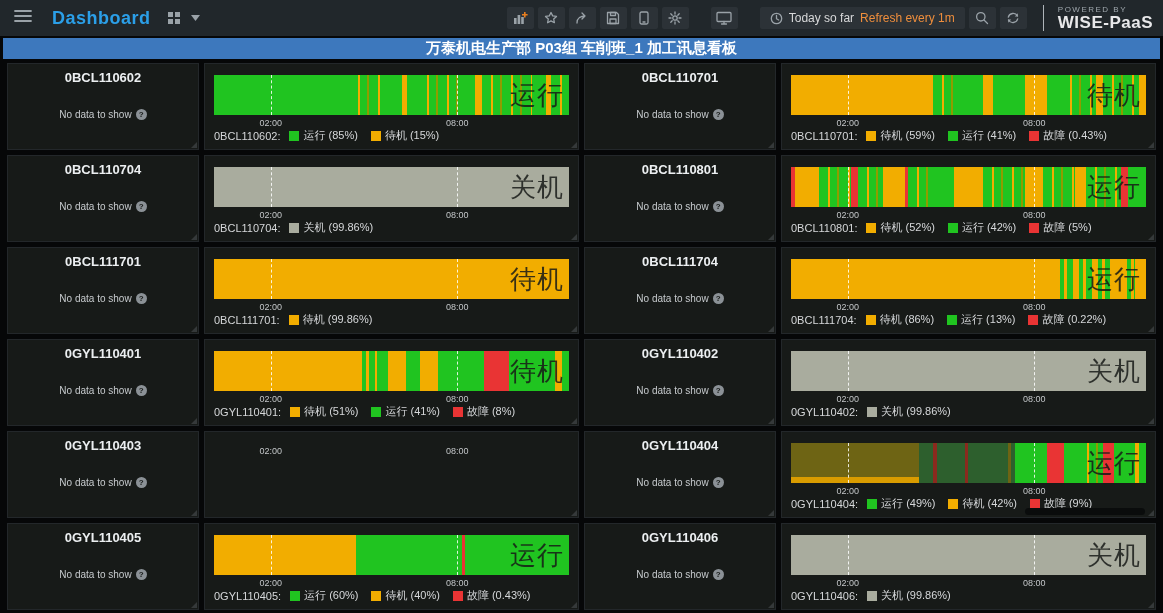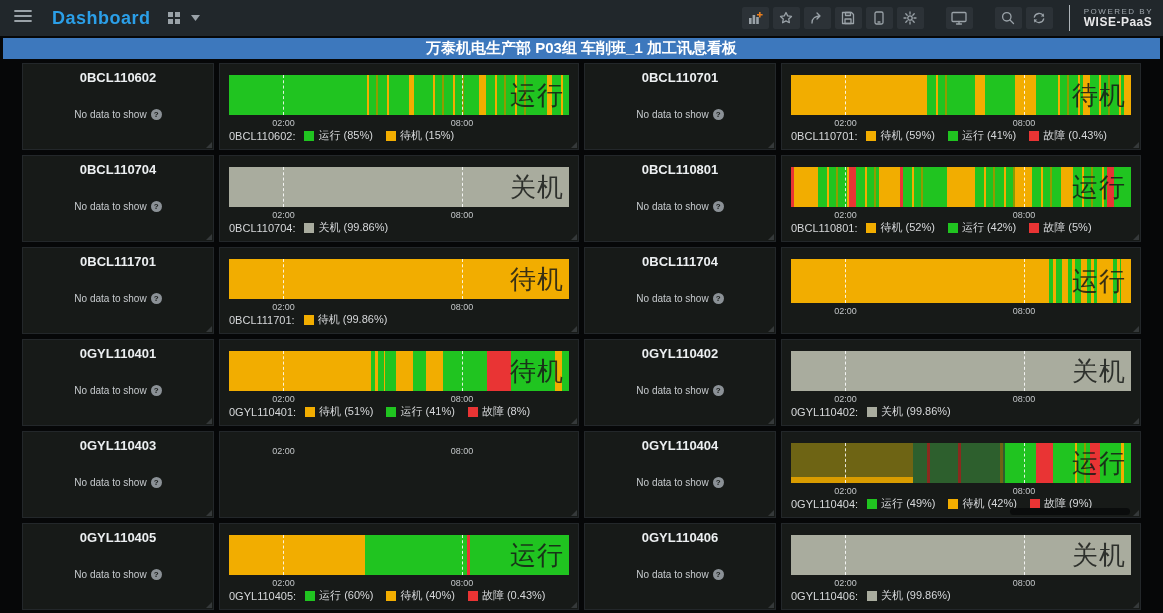--- a/index.html
+++ b/index.html
@@ -16,32 +16,32 @@
   .topbar-right { margin-left:auto; display:flex; align-items:center; gap:4px; }
   .ibtn { width:27px; height:22px; background:#2c3237; border:none; border-radius:2px;
     display:flex; align-items:center; justify-content:center; cursor:pointer; } .gap14 { width:14px; }
   .timebox { height:22px; background:#2c3237; border-radius:2px; display:flex; align-items:center;
     gap:6px; padding:0 10px; font-size:12px; cursor:pointer; }
   .timebox .range { color:#d8d9da; }
   .timebox .refresh { color:#ef8e3c; }
   .pipe { width:1px; height:26px; background:#aeb4b9; margin:0 10px 0 12px; }
   .powered { line-height:1; text-align:left; }
   .powered .l1 { font-size:8px; letter-spacing:1.5px; color:#9fa7ad; }
-  .powered .l2 { font-size:12px; font-weight:bold; color:#e8e8ea; letter-spacing:.5px; }
+  .powered .l2 { font-size:17px; font-weight:bold; color:#e8e8ea; letter-spacing:.5px; }
   svg.icn { stroke:#9aa2a8; fill:none; stroke-width:1.3; stroke-linecap:round; stroke-linejoin:round; }
   svg.icn .fillme { fill:#9aa2a8; stroke:none; }
   svg.icn .orange { fill:#e87e1e; stroke:none; }
 
   
   .titlebar { height:21px; margin:2px 3px 0 3px; background:#3d78bd; color:#fff;
     font-size:15px; font-weight:bold; display:flex; align-items:center; justify-content:center; }
 
   
   .grid { display:grid; grid-template-columns:192px 1fr 192px 1fr; gap:5px;
-    grid-auto-rows:87px; padding:4px 22px; }
+    grid-auto-rows:87px; padding:4px 7px; }
   .panel { background:#171a18; border:1px solid #23272a; position:relative; }
   .resize-corner { position:absolute; right:1px; bottom:1px; width:0; height:0;
     border-left:6px solid transparent; border-bottom:6px solid #4a4f52; opacity:.6; }
 
   
   .info-panel { display:flex; flex-direction:column; align-items:center; cursor:pointer; }
   .info-title { margin-top:6px; font-size:13px; font-weight:bold; color:#eceff1; }
   .nodata { flex:0 0 auto; margin-top:24px; font-size:10px; color:#c7cbce; display:flex; align-items:center; gap:4px; }
   .qmark { display:inline-flex; width:11px; height:11px; border-radius:50%; background:#8b9196;
     color:#171a18; font-size:8px; font-weight:bold; align-items:center; justify-content:center; }
@@ -125,20 +125,28 @@
       </svg>
     </button>
     <span class="gap14"></span>
     <button class="ibtn">
       <svg class="icn" width="16" height="14" viewBox="0 0 16 14">
         <rect x="1" y="1.5" width="14" height="9" rx="1"></rect>
           <path d="M5.5 13h5M8 10.5V13"></path>
       </svg>
     </button>
     <span class="gap14"></span>
+    <span class="timebox">
+      <svg class="icn" width="13" height="13" viewBox="0 0 13 13">
+        <circle cx="6.5" cy="6.5" r="5.2"></circle>
+          <path d="M6.5 3.5v3.2l2.2 1.3"></path>
+      </svg>
+      <span class="range">Today so far</span>
+      <span class="refresh">Refresh every 1m</span>
+    </span>
     <button class="ibtn">
       <svg class="icn" width="14" height="14" viewBox="0 0 14 14">
         <circle cx="5.8" cy="5.8" r="4.2"></circle>
           <path d="M9 9l3.5 3.5"></path>
       </svg>
     </button>
     <button class="ibtn">
       <svg class="icn" width="14" height="14" viewBox="0 0 14 14">
         <path d="M11.5 5A5 5 0 0 0 2.3 6.2M2.5 9a5 5 0 0 0 9.2-1.2"></path>
           <path class="fillme" d="M11.8 2.2v3.2H8.8z"></path>
@@ -383,20 +391,35 @@
           <div class="seg" style="flex: 0 0 3%; background: rgb(242, 173, 0);"></div>
         </div>
         <div class="gridline" style="left: 16%;"></div>
         <div class="gridline" style="left: 68.5%;"></div>
         <div class="state-text">运行</div>
       </div>
       <div class="tickrow">
         <span class="ticklabel" style="left: 16%;">02:00</span>
         <span class="ticklabel" style="left: 68.5%;">08:00</span>
       </div>
+      <div class="legend">
+        <span class="lid">0BCL111704:</span>
+        <span class="lentry">
+          <span class="lsw" style="background: rgb(242, 173, 0);"></span>
+          <span>待机 (86%)</span>
+        </span>
+        <span class="lentry">
+          <span class="lsw" style="background: rgb(32, 196, 32);"></span>
+          <span>运行 (13%)</span>
+        </span>
+        <span class="lentry">
+          <span class="lsw" style="background: rgb(233, 52, 52);"></span>
+          <span>故障 (0.22%)</span>
+        </span>
+      </div>
       <span class="resize-corner"></span>
     </div>
     <div class="panel info-panel">
       <div class="info-title">0GYL110401</div>
       <div class="nodata">
         <span>No data to show</span>
         <span class="qmark">?</span>
       </div>
       <span class="resize-corner"></span>
     </div>

